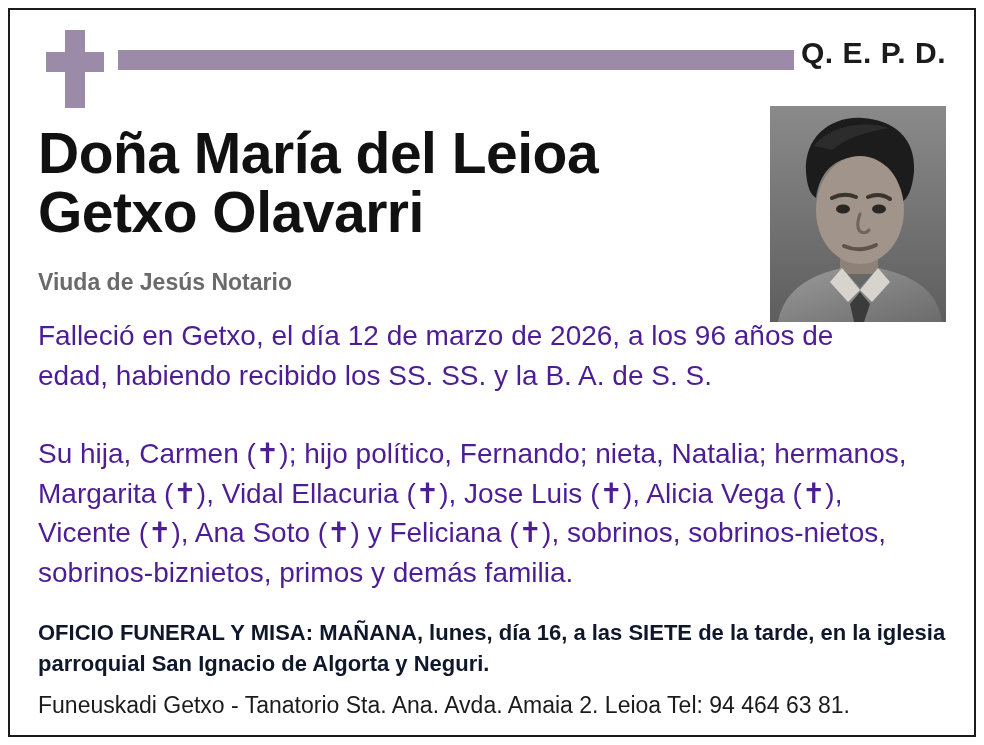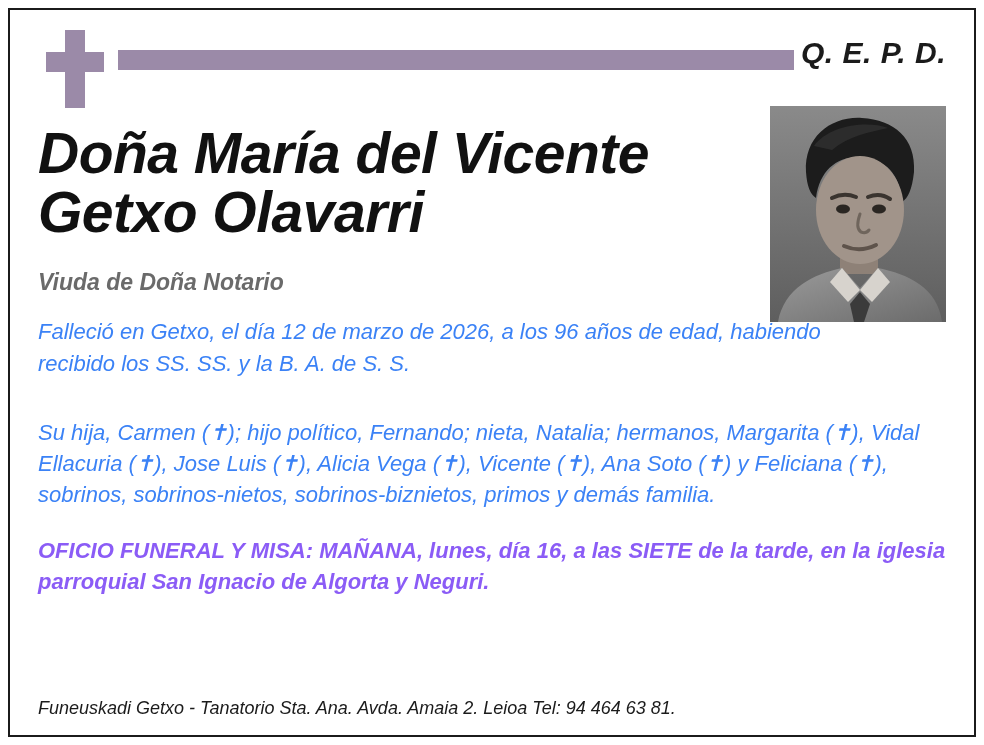--- a/index.html
+++ b/index.html
@@ -20,21 +20,20 @@
     overflow: hidden;
   }
   .frame {
     position: absolute;
     left: 8px;
     top: 8px;
     right: 8px;
     bottom: 8px;
     border: 2px solid #1b1b1b;
     box-sizing: border-box;
-    font-style: italic;
   }
   .inner {
     position: absolute;
     left: 0;
     top: 0;
     right: 0;
     bottom: 0;
     padding: 18px 28px 14px 28px;
     box-sizing: border-box;
   }
@@ -122,42 +121,42 @@
   .spouse {
     margin-top: 28px;
     font-size: 23px;
     font-weight: bold;
     color: #6a6a6a;
     font-family: "Liberation Sans", sans-serif;
   }
 
   .para {
     margin-top: 20px;
-    font-size: 22px;
+    font-size: 28px;
     line-height: 1.42;
-    color: #3b82f6;
+    color: #4c1d95;
     max-width: 855px;
   }
   .para.family {
     margin-top: 38px;
     max-width: 905px;
   }
   .service {
     margin-top: 24px;
     font-size: 22px;
     line-height: 1.42;
     font-weight: bold;
-    color: #8b5cf6;
+    color: #0f172a;
     max-width: 925px;
   }
   .footer {
     position: absolute;
     left: 28px;
     bottom: 16px;
-    font-size: 18px;
+    font-size: 23px;
     color: #1b1b1b;
   }
 </style>
 </head>
 <body>
 
 <div class="page">
   <div class="frame">
     <div class="inner">
 
@@ -204,25 +203,25 @@
           <path d="M8 216 C14 182 44 168 72 162 L90 182 L108 162 C138 168 168 182 172 216 Z" fill="url(#jacketG)"></path>
 
           <path d="M72 162 L90 184 L78 196 L60 176 Z" fill="#d7d3cd"></path>
           <path d="M108 162 L90 184 L102 196 L120 176 Z" fill="#d7d3cd"></path>
 
           <path d="M90 186 L100 198 L94 216 L84 216 L80 198 Z" fill="#3b3b3b"></path>
         </svg>
       </div>
 
       <div class="name-block">
-        <div class="name">Doña María del Vicente</div>
+        <div class="name">Doña María del Leioa</div>
         <div class="name">Getxo Olavarri</div>
       </div>
 
-      <div class="spouse">Viuda de Doña Notario</div>
+      <div class="spouse">Viuda de Jesús Notario</div>
 
       <div class="para">Falleció en Getxo, el día 12 de marzo de 2026, a los 96 años de edad, habiendo recibido los SS. SS. y la B. A. de S. S.</div>
 
       <div class="para family">Su hija, Carmen (✝); hijo político, Fernando; nieta, Natalia; hermanos, Margarita (✝), Vidal Ellacuria (✝), Jose Luis (✝), Alicia Vega (✝), Vicente (✝), Ana Soto (✝) y Feliciana (✝), sobrinos, sobrinos-nietos, sobrinos-biznietos, primos y demás familia.</div>
 
       <div class="service">OFICIO FUNERAL Y MISA: MAÑANA, lunes, día 16, a las SIETE de la tarde, en la iglesia parroquial San Ignacio de Algorta y Neguri.</div>
 
       <div class="footer">Funeuskadi Getxo - Tanatorio Sta. Ana. Avda. Amaia 2. Leioa Tel: 94 464 63 81.</div>
 
     </div>

